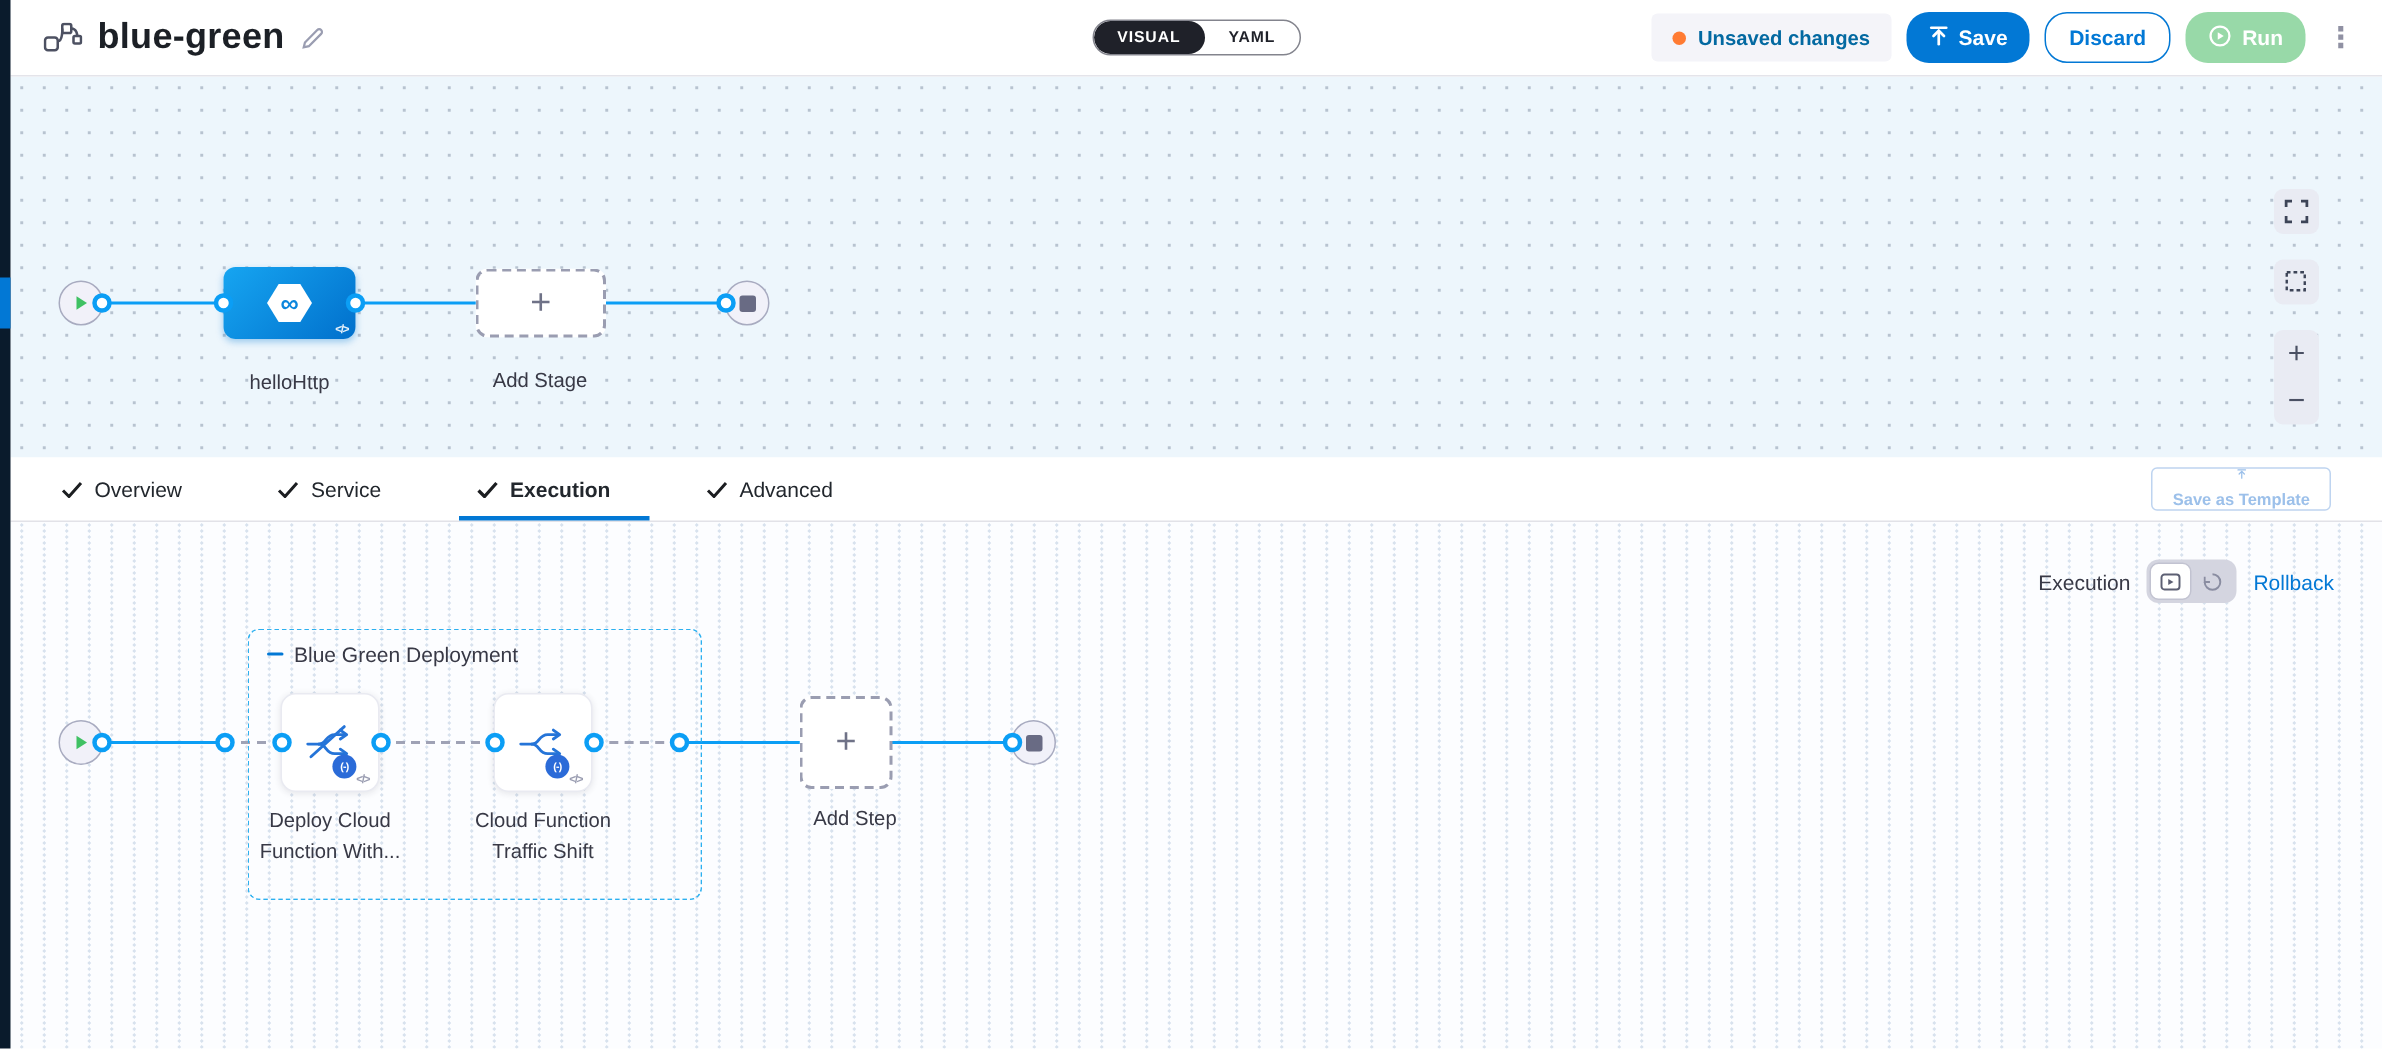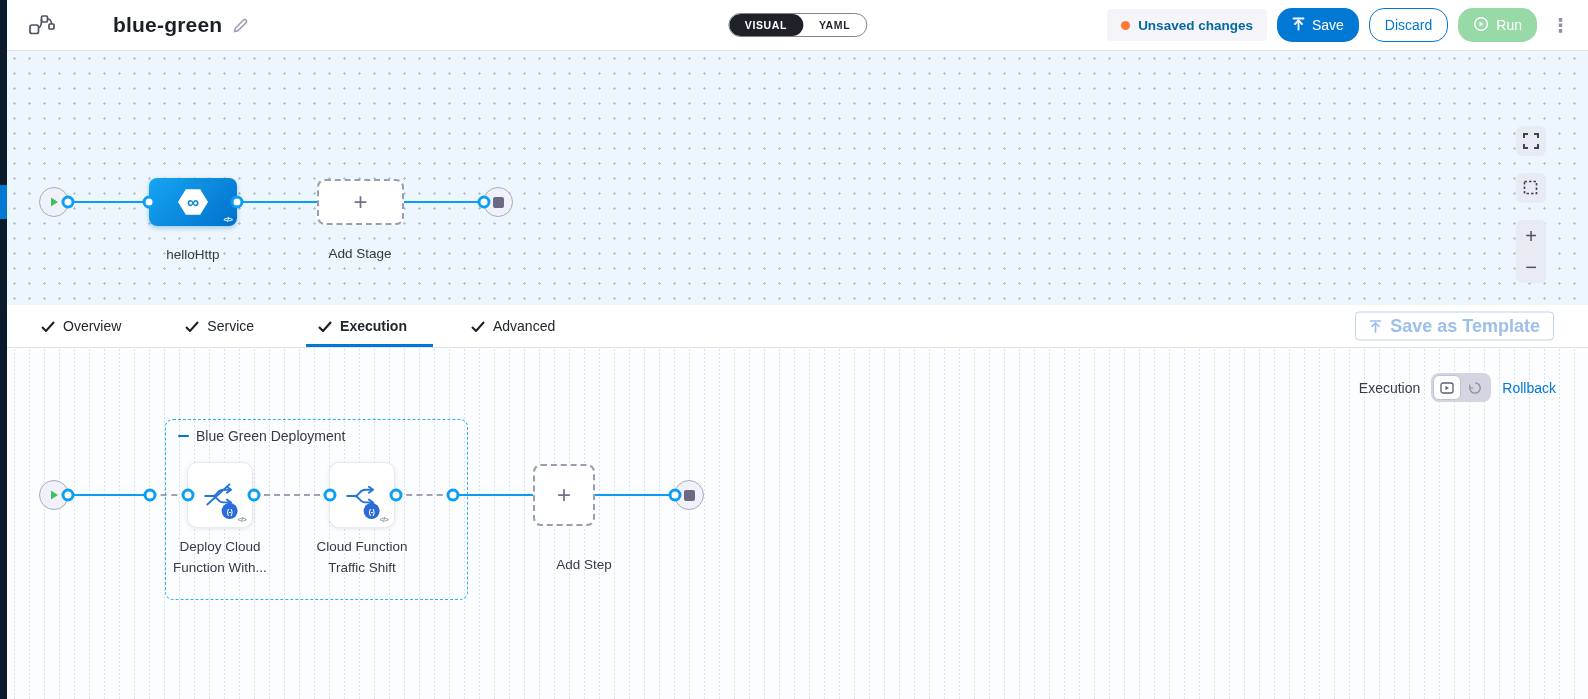--- a/index.html
+++ b/index.html
@@ -7,32 +7,32 @@
     font-family:"Liberation Sans","DejaVu Sans",sans-serif; color:#22272d; }
 
   .left-strip { position:absolute; left:0; top:0; width:7px; height:699px; background:#0a1b2c; z-index:50; }
   .left-strip-accent { position:absolute; left:0; top:185px; width:7px; height:34px; background:#0278d5; }
 
   .app { position:absolute; left:7px; top:0; width:1581px; height:699px; }
 
   
   .header { position:relative; height:51px; background:#fff; border-bottom:1px solid #e4e4ea; display:flex; align-items:center; padding:0 14px 0 22px; z-index:20; }
   .title-group { display:flex; align-items:center; gap:10px; }
-  .page-title { font-size:21px; font-weight:bold; color:#1c2026; letter-spacing:.2px;margin-left:48px; }
+  .page-title { font-size:24px; font-weight:bold; color:#1c2026; letter-spacing:.2px; }
   .icon-btn { background:none; border:none; cursor:pointer; display:flex; align-items:center; }
 
   .view-toggle { position:absolute; left:50%; top:50%; transform:translate(-50%,-50%); display:flex; border:1px solid #83848d; border-radius:999px; background:#fff; overflow:hidden; }
   .view-toggle .seg { font-size:10.5px; font-weight:bold; letter-spacing:.6px; padding:5px 16px; cursor:pointer; color:#1f2129; }
   .view-toggle .seg.active { background:#1f2129; color:#fff; border-radius:999px; }
 
   .header-right { margin-left:auto; display:flex; align-items:center; gap:10px; }
   .unsaved-badge { display:flex; align-items:center; gap:8px; background:#f4f4f9; border-radius:4px; height:32px; padding:0 14px; }
   .unsaved-dot { width:9px; height:9px; border-radius:50%; background:#ff7b33; }
   .unsaved-text { color:#0369a1; font-weight:bold; font-size:13.5px; }
-  .btn { display:flex; align-items:center; gap:7px; height:34px; padding:0 15px; border-radius:15px; font-size:14px; font-weight:normal; cursor:pointer; border:none; }
+  .btn { display:flex; align-items:center; gap:7px; height:34px; padding:0 15px; border-radius:15px; font-size:14px; font-weight:bold; cursor:pointer; border:none; }
   .btn-save { background:#0278d5; color:#fff; }
   .btn-discard { background:#fff; color:#0278d5; border:1px solid #0278d5; }
   .btn-run { background:#98d9a8; color:#fff; }
   .kebab { color:#9091a3; font-size:19px; font-weight:bold; padding:0 4px; cursor:pointer; line-height:1; }
 
   
   .canvas-stage { position:relative; height:254px; background-color:#edf6fc;
     background-image:radial-gradient(circle,#b7c3d0 1.1px,transparent 1.3px); background-size:15px 15px; }
   .canvas-exec { position:relative; height:351px; background-color:#fcfdff;
     background-image:radial-gradient(circle,#d8e2ee 1px,transparent 1.1px); background-size:15px 4px; }
@@ -56,21 +56,21 @@
   
   .ctrl-btn { position:absolute; width:30px; height:30px; background:#e9ebf3; border:none; border-radius:6px; display:flex; align-items:center; justify-content:center; cursor:pointer; z-index:10; }
   .zoom-panel { position:absolute; width:30px; height:63px; background:#e9ebf3; border-radius:6px; display:flex; flex-direction:column; z-index:10; }
   .zoom-panel .zbtn { flex:1; background:none; border:none; font-size:20px; color:#4a5063; cursor:pointer; line-height:1; font-weight:400; }
 
   
   .tab-bar { position:relative; height:43px; background:#fff; border-bottom:1px solid #e2e2e8; display:flex; align-items:stretch; padding-left:22px; gap:40px; z-index:15; }
   .tab { position:relative; display:flex; align-items:center; gap:8px; padding:0 12px; font-size:14px; color:#22272d; cursor:pointer; }
   .tab.active { font-weight:bold; }
   .tab.active::after { content:''; position:absolute; left:0; right:-14px; bottom:0; height:3px; background:#0278d5; }
-  .save-template-btn { position:absolute; right:34px; top:50%; transform:translateY(-50%); display:flex; align-items:center; gap:8px; height:29px; padding:0 13px; background:#fff; border:1px solid #bed4f0; border-radius:4px; color:#9cc0ea; font-size:18px; font-weight:bold; cursor:pointer; }
+  .save-template-btn { position:absolute; right:34px; top:50%; transform:translateY(-50%); display:flex; align-items:center; gap:8px; height:29px; padding:0 13px; background:#fff; border:1px solid #bed4f0; border-radius:4px; color:#9cc0ea; font-size:11px; font-weight:bold; cursor:pointer;flex-direction:column; }
 
   
   .exec-mode-row { position:absolute; top:25px; right:32px; display:flex; align-items:center; gap:11px; z-index:10; }
   .exec-mode-label { font-size:14px; color:#383946; }
   .mode-toggle { display:flex; align-items:center; background:#d4d5e0; border-radius:8px; padding:2px; height:29px; }
   .mode-seg { width:28px; height:25px; display:flex; align-items:center; justify-content:center; border-radius:6px; cursor:pointer; background:transparent; border:none; }
   .mode-seg.active { background:#fff; border:1px solid #c2c3d1; }
   .rollback-link { font-size:14px; color:#0278d5; cursor:pointer; text-decoration:none; }
 
   
@@ -304,21 +304,21 @@
       <span class="step-code">&lt;/&gt;</span>
     </div>
     <div class="ring" style="left:323px; top:147px;"></div>
     <div class="ring" style="left:389px; top:147px;"></div>
     <div class="node-label" style="left:275px; top:188px; width:160px;">Cloud Function
 Traffic Shift</div>
 
     <div class="add-box" style="left:526px; top:116px; width:62px; height:62px;">
       <span class="plus-glyph">+</span>
     </div>
-    <div class="node-label" style="left:517px; top:187px; width:120px;margin-top:19px;">Add Step</div>
+    <div class="node-label" style="left:503px; top:187px; width:120px;">Add Step</div>
 
     <div class="ring" style="left:668px; top:147px;"></div>
     <div class="node-circle" style="left:667px; top:132px;">
       <span class="end-square"></span>
     </div>
   </div>
 
 </div>
 
 </body></html>

